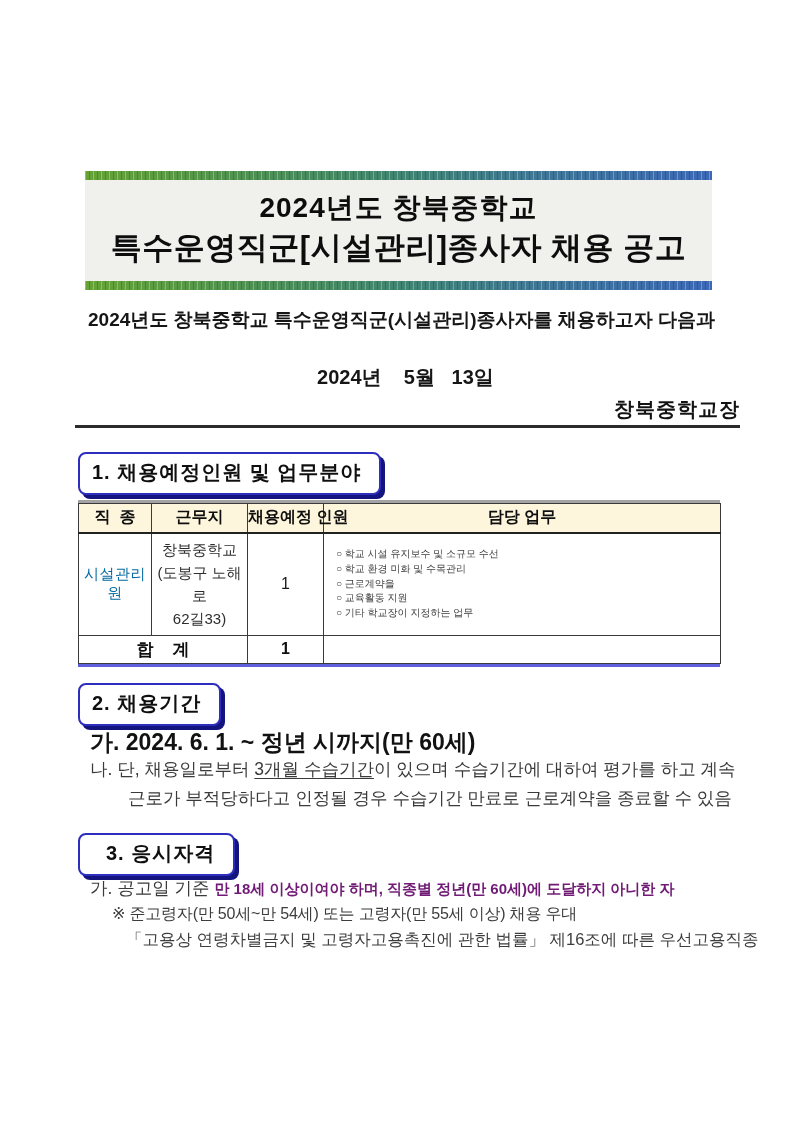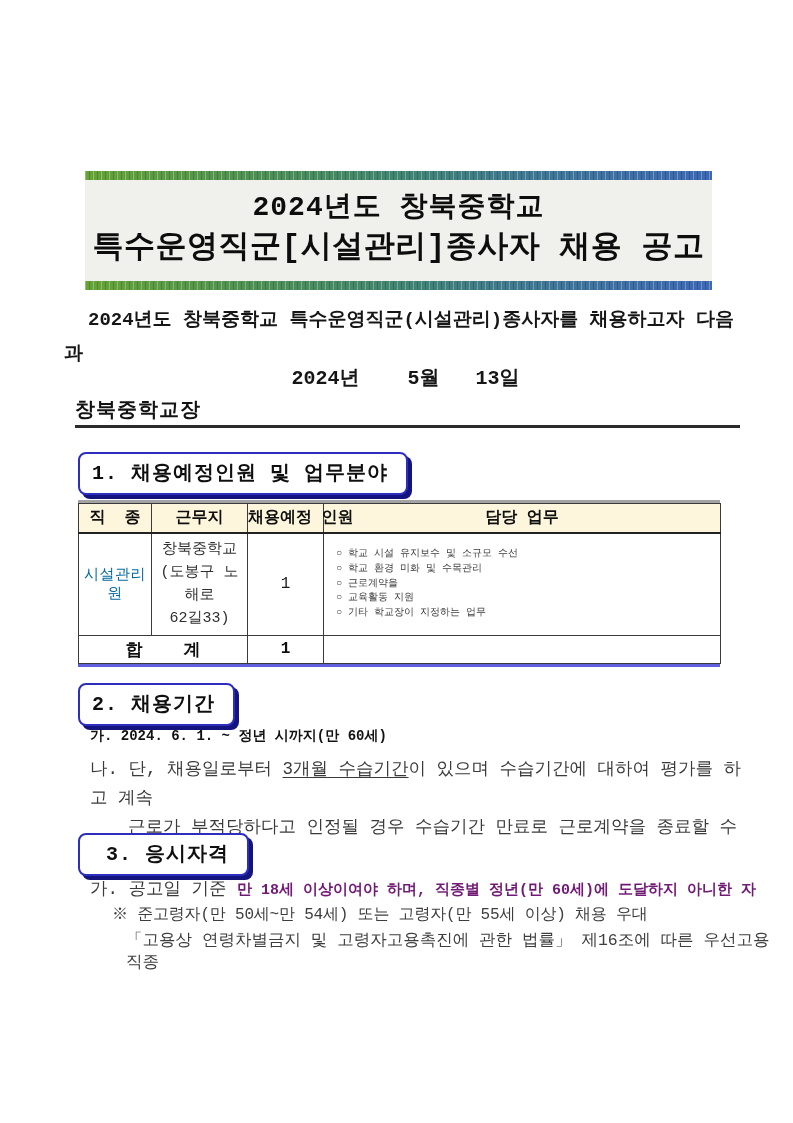--- a/index.html
+++ b/index.html
@@ -6,21 +6,20 @@
   html, body { background: #ffffff; }
   body { font-family: "Liberation Sans", "DejaVu Sans", sans-serif; color: #111; }
 
   .page {
     position: relative;
     width: 793px;
     height: 1123px;
     background: #ffffff;
     margin: 0 auto;
     overflow: hidden;
-    font-family: Liberation Mono, monospace;
   }
 
   
   .title-box {
     position: absolute;
     left: 85px; top: 171px;
     width: 627px;
     background: #f0f0ed;
   }
   .stripe-bar {
@@ -56,21 +55,21 @@
     left: 0; top: 364px; width: 793px;
     text-align: center;
     font-size: 20px; font-weight: 700; color: #161616;
     white-space: pre;
     padding-left: 18px;
   }
   .signer-row {
     position: absolute;
     left: 75px; top: 396px; width: 665px;
     border-bottom: 3px solid #2b2b2b;
-    text-align: left;
+    text-align: right;
     padding-bottom: 2px;
   }
   .signer {
     font-size: 20px; font-weight: 700; color: #131313;
     letter-spacing: 1px;
   }
 
   
   .sec-heading {
     position: absolute;
@@ -143,21 +142,21 @@
   tr.total-row .total-count {
     text-align: center;
     font-size: 16px; font-weight: 700; color: #0f0f0f;
     border-left: 1px dotted #777; border-right: 1px dotted #777;
   }
   tr.total-row .total-empty { border-right: 1px solid #3a3a3a; }
 
   
   .s2-ga {
     position: absolute; left: 90px; top: 727px; width: 660px;
-    font-size: 14px; font-weight: 700; color: #121212;
+    font-size: 23px; font-weight: 700; color: #121212;
   }
   .s2-na {
     position: absolute; left: 90px; top: 755px; width: 662px;
     font-size: 17.5px; font-weight: 400; color: #3a3a3a;
     line-height: 1.65;
   }
   .s2-na .underlined { text-decoration: underline; text-underline-offset: 3px; }
   .s2-na-line2 { margin-left: 38px; }
 
   .s3-ga {

